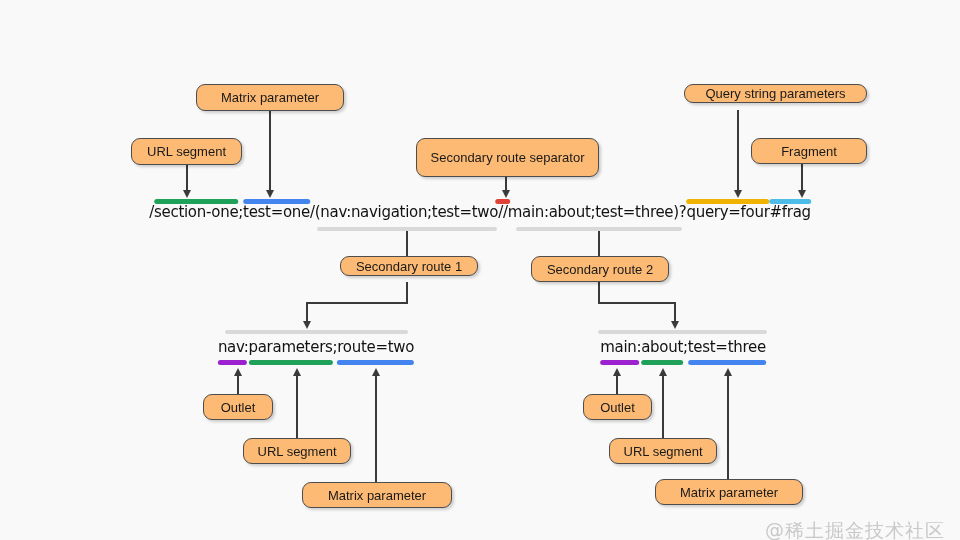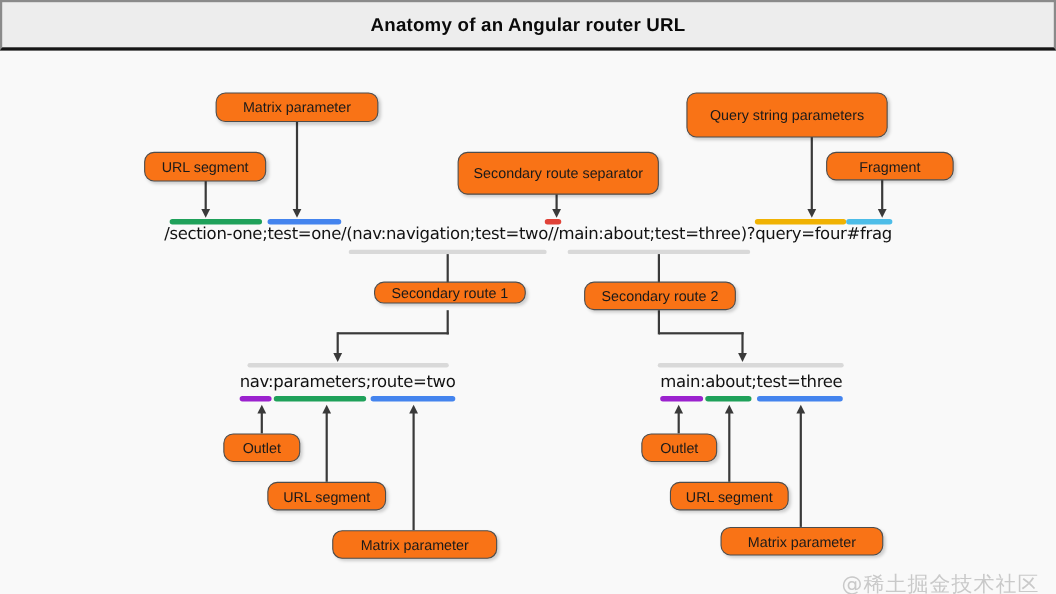--- a/index.html
+++ b/index.html
@@ -2,21 +2,21 @@
 <html><head>
 <meta charset="utf-8">
 <style>
   html,body{margin:0;padding:0;background:#f9f9f9;}
   .stage{position:relative;width:960px;height:540px;background:#f9f9f9;overflow:hidden;
          font-family:"Liberation Sans",sans-serif;}
   .titlebar{position:absolute;left:0;top:0;width:960px;height:46px;box-sizing:border-box;
             background:#ededed;border:2px solid #8a8a8a;border-bottom:3px solid #161616;
             display:flex;align-items:center;justify-content:center;}
   .title{font-size:17px;font-weight:bold;color:#0a0a0a;letter-spacing:.2px;}
-  .lbox{position:absolute;box-sizing:border-box;background:#f97316;border:1.5px solid #4d4d4d;
+  .lbox{position:absolute;box-sizing:border-box;background:#fdba74;border:1.5px solid #4d4d4d;
         border-radius:9px;display:flex;align-items:center;justify-content:center;
         font-size:13px;color:#1a1a1a;box-shadow:2px 2px 3px rgba(0,0,0,.18);white-space:nowrap;z-index:3;}
   .vline{position:absolute;width:2px;background:#3a3a3a;z-index:1;}
   .hline{position:absolute;height:2px;background:#3a3a3a;z-index:1;}
   .arr-d{position:absolute;width:0;height:0;border-left:4px solid transparent;
          border-right:4px solid transparent;border-top:8px solid #3a3a3a;z-index:2;}
   .arr-u{position:absolute;width:0;height:0;border-left:4px solid transparent;
          border-right:4px solid transparent;border-bottom:8px solid #3a3a3a;z-index:2;}
   .gbar{position:absolute;height:4px;background:#d9d9d9;border-radius:2px;z-index:1;}
   .urltext{position:absolute;transform:translateX(-50%);white-space:nowrap;
@@ -30,28 +30,25 @@
        height:5px;border-radius:2.5px;background:var(--mc,#999);}
   .url-sub .seg[data-marker="purple"]::before{right:-3px;}
   .watermark{position:absolute;right:15px;top:500px;font-size:19px;color:#c9c9c9;
              font-family:"DejaVu Sans",sans-serif;letter-spacing:1px;z-index:4;margin-top:18px;}
 </style>
 </head>
 <body>
 
 <div class="stage">
 
-  <div class="titlebar">
-    <span class="title">Anatomy of an Angular router URL</span>
-  </div>
 
   <div class="lbox" style="left:196px;top:84px;width:148px;height:27px">Matrix parameter</div>
   <div class="lbox" style="left:131px;top:138px;width:111px;height:27px">URL segment</div>
   <div class="lbox" style="left:416px;top:138px;width:183px;height:39px">Secondary route separator</div>
-  <div class="lbox" style="left:624px;top:84px;width:183px;height:41px">Query string parameters</div>
+  <div class="lbox" style="left:684px;top:84px;width:183px;height:19px">Query string parameters</div>
   <div class="lbox" style="left:751px;top:138px;width:116px;height:26px">Fragment</div>
 
   <div class="vline" style="left:186px;top:164px;height:28px"></div>
   <div class="arr-d" style="left:183px;top:190px"></div>
   <div class="vline" style="left:269px;top:110px;height:82px"></div>
   <div class="arr-d" style="left:266px;top:190px"></div>
   <div class="vline" style="left:505px;top:164px;height:28px"></div>
   <div class="arr-d" style="left:502px;top:190px"></div>
   <div class="vline" style="left:737px;top:110px;height:82px"></div>
   <div class="arr-d" style="left:734px;top:190px"></div>

